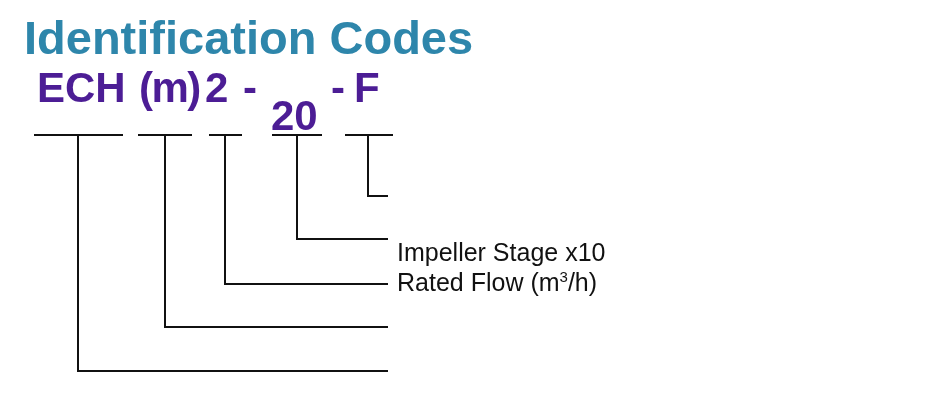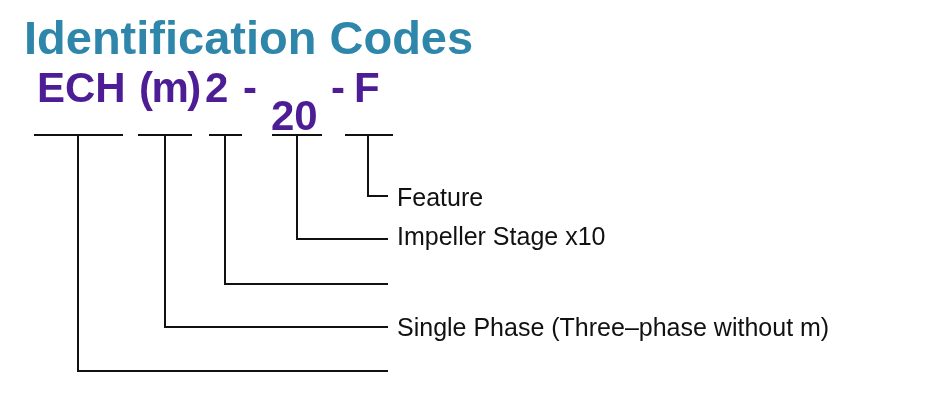--- a/index.html
+++ b/index.html
@@ -75,21 +75,21 @@
 
   .lbl {
     position: absolute;
     left: 397px;
     font-size: 25px;
     line-height: 25px;
     white-space: nowrap;
     color: #111111;
   }
   .lbl-feature   { top: 185px; }
-  .lbl-impeller  { top: 224px; }
+  .lbl-impeller  { top: 240px; }
   .lbl-rated     { top: 270px; }
   .lbl-single    { top: 315px; }
   .lbl-stainless { top: 359px; }
 
   .sup {
     font-size: 15px;
     line-height: 0;
     vertical-align: 9px;
   }
 </style>
@@ -119,17 +119,16 @@
   <div class="vline stem-2"></div>
   <div class="vline stem-20"></div>
   <div class="vline stem-f"></div>
 
   <div class="hline elbow-ech"></div>
   <div class="hline elbow-m"></div>
   <div class="hline elbow-2"></div>
   <div class="hline elbow-20"></div>
   <div class="hline elbow-f"></div>
 
-  <div class="lbl lbl-feature">Feature</div>
   <div class="lbl lbl-impeller">Impeller Stage x10</div>
-  <div class="lbl lbl-single">Single Phase (Three–phase without m)</div>
+  <div class="lbl lbl-rated"><span>Rated Flow (m</span><span class="sup">3</span><span>/h)</span></div>
 
 </div>
 
 </body></html>

